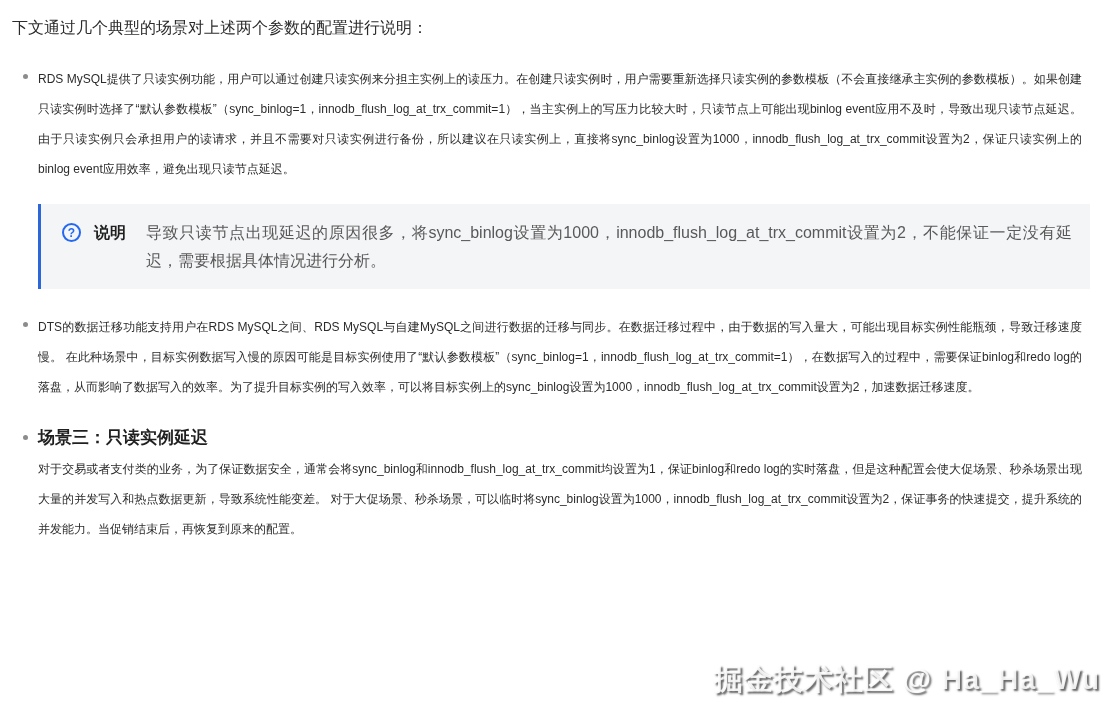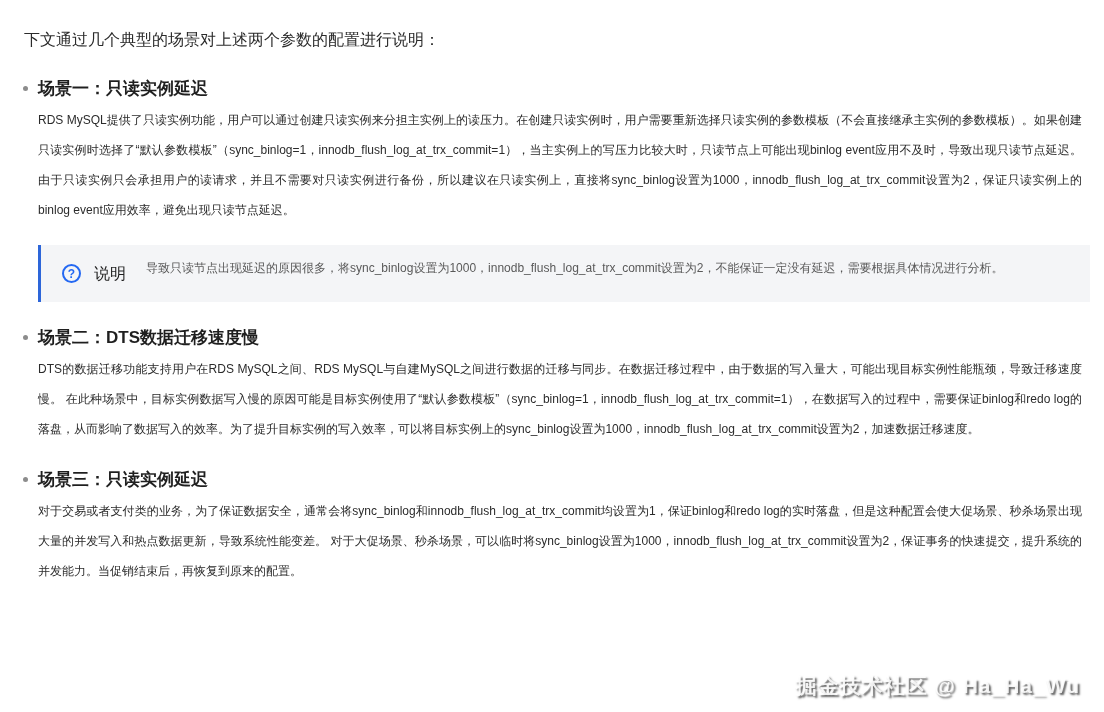--- a/index.html
+++ b/index.html
@@ -11,21 +11,21 @@
     color: var(--body-text, #262626);
     position: relative;
     overflow: hidden;
   }
   .page {
     padding: 12px 22px 0 8px;
   }
   .intro {
     font-size: 16px;
     line-height: 24px;
-    margin: 16px;
+    margin: 4px;
   }
   ul.scenarios {
     list-style: none;
     margin: 24px 0 0 0;
     padding: 0 0 0 30px;
   }
   li.scenario {
     position: relative;
     margin-bottom: 23px;
   }
@@ -69,69 +69,67 @@
     border-radius: 50%;
     color: var(--note-accent, #2468f2);
     font-size: 12px;
     font-weight: bold;
     display: flex;
     align-items: center;
     justify-content: center;
     margin-top: 4px;
   }
   .note-label {
-    font-weight: normal;
+    font-weight: bold;
     font-size: 16px;
     line-height: 28px;
     margin: 0 20px 0 13px;
     white-space: nowrap;
     color: var(--heading-text, #1f1f1f);
   }
   .note-text {
     flex: 1;
-    font-size: 12px;
-    line-height: 17px;
+    font-size: 16px;
+    line-height: 28px;
     color: var(--note-text, #595959);
     text-align: justify;
   }
   .watermark {
     position: absolute;
-    right: 24px;
+    right: 4px;
     bottom: 12px;
-    font-size: 21px;
+    font-size: 29px;
     font-weight: bold;
     letter-spacing: 1px;
     color: rgba(255,255,255,0.88);
     text-shadow: 2px 2px 2px rgba(75,75,75,0.85), -1px -1px 1px rgba(255,255,255,0.5);
     white-space: nowrap;
     pointer-events: none;
     margin-top: 36px;
   }
 </style>
 </head>
 <body>
 
 <div class="page">
 
   <p class="intro">下文通过几个典型的场景对上述两个参数的配置进行说明：</p>
 
   <ul class="scenarios">
 
     <li class="scenario">
-      <div class="s-title">场景一：只读实例延迟</div>
       <div class="s-body">RDS MySQL提供了只读实例功能，用户可以通过创建只读实例来分担主实例上的读压力。在创建只读实例时，用户需要重新选择只读实例的参数模板（不会直接继承主实例的参数模板）。如果创建只读实例时选择了“默认参数模板”（sync_binlog=1，innodb_flush_log_at_trx_commit=1），当主实例上的写压力比较大时，只读节点上可能出现binlog event应用不及时，导致出现只读节点延迟。 由于只读实例只会承担用户的读请求，并且不需要对只读实例进行备份，所以建议在只读实例上，直接将sync_binlog设置为1000，innodb_flush_log_at_trx_commit设置为2，保证只读实例上的binlog event应用效率，避免出现只读节点延迟。</div>
       <div class="note">
         <span class="note-icon">?</span>
         <span class="note-label">说明</span>
         <span class="note-text">导致只读节点出现延迟的原因很多，将sync_binlog设置为1000，innodb_flush_log_at_trx_commit设置为2，不能保证一定没有延迟，需要根据具体情况进行分析。</span>
       </div>
     </li>
 
     <li class="scenario">
-      <div class="s-title">场景二：DTS数据迁移速度慢</div>
       <div class="s-body">DTS的数据迁移功能支持用户在RDS MySQL之间、RDS MySQL与自建MySQL之间进行数据的迁移与同步。在数据迁移过程中，由于数据的写入量大，可能出现目标实例性能瓶颈，导致迁移速度慢。 在此种场景中，目标实例数据写入慢的原因可能是目标实例使用了“默认参数模板”（sync_binlog=1，innodb_flush_log_at_trx_commit=1），在数据写入的过程中，需要保证binlog和redo log的落盘，从而影响了数据写入的效率。为了提升目标实例的写入效率，可以将目标实例上的sync_binlog设置为1000，innodb_flush_log_at_trx_commit设置为2，加速数据迁移速度。</div>
     </li>
 
     <li class="scenario">
       <div class="s-title">场景三：只读实例延迟</div>
       <div class="s-body">对于交易或者支付类的业务，为了保证数据安全，通常会将sync_binlog和innodb_flush_log_at_trx_commit均设置为1，保证binlog和redo log的实时落盘，但是这种配置会使大促场景、秒杀场景出现大量的并发写入和热点数据更新，导致系统性能变差。 对于大促场景、秒杀场景，可以临时将sync_binlog设置为1000，innodb_flush_log_at_trx_commit设置为2，保证事务的快速提交，提升系统的并发能力。当促销结束后，再恢复到原来的配置。</div>
     </li>
 
   </ul>
 

